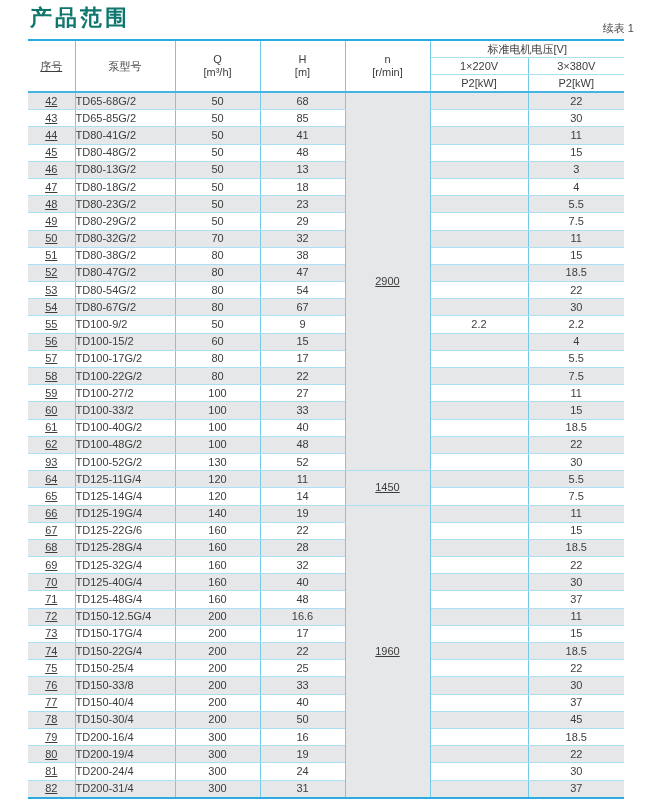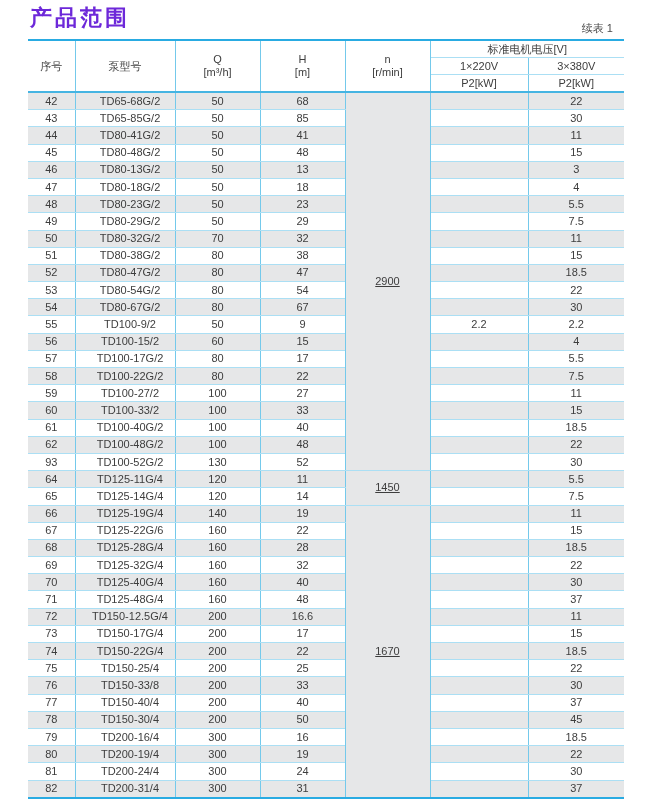--- a/index.html
+++ b/index.html
@@ -8,24 +8,24 @@
     background: #ffffff;
     position: relative;
     overflow: hidden;
     font-family: "Liberation Sans", "DejaVu Sans", sans-serif;
     color: #3d3d3d;
   }
   .page-title {
     position: absolute; left: 30px; top: 3px;
     font-size: 22px; font-weight: bold;
     letter-spacing: 3px;
-    color: #6d28d9;
+    color: #0f766e;
   }
   .cont-note {
-    position: absolute; top: 21px; right: 37px;
+    position: absolute; top: 21px; right: 16px;
     font-size: 11px; color: #4a4a4a;
   }
   .table-wrap { position: absolute; left: 28px; top: 39px; width: 596px; }
   table {
     width: 596px;
     border-collapse: collapse;
     table-layout: fixed;
     border-top: 2px solid #29abe2;
     border-bottom: 2px solid #29abe2;
   }
@@ -39,26 +39,26 @@
     white-space: nowrap;
     overflow: hidden;
     border-left: 1px solid #74c9eb;
     border-right: 1px solid #74c9eb;
     border-top: 1px solid #abdff4;
     border-bottom: 1px solid #abdff4;
     background: #ffffff;
   }
   thead th { height: 16px; margin-top: 20px; }
   tbody td { height: 16.2px; }
-  .no-l { border-left: none; }
+  .no-l { border-left: none; text-decoration: underline; }
   .no-r { border-right: none; }
   .hb   { border-bottom: 2px solid #45b4e2; }   
   tbody tr.odd td { background: #e6e7e8; }      
   tbody td.c-speed { background: #ffffff; text-decoration: underline; }     
-  tbody td.c-model { text-align: center; padding-left: 10px; }
+  tbody td.c-model { text-align: left; }
   .unit-line { line-height: 13px; }
 </style>
 </head>
 <body>
 
 <div class="page-title">产品范围</div>
 <div class="cont-note">续表 1</div>
 
 <div class="table-wrap">
   <table>
@@ -291,21 +291,21 @@
           <td class="c-q">120</td>
           <td class="c-h">14</td>
           <td class="c-p220"></td>
           <td class="c-p380 no-r">7.5</td>
         </tr>
         <tr class="odd">
           <td class="c-no no-l">66</td>
           <td class="c-model">TD125-19G/4</td>
           <td class="c-q">140</td>
           <td class="c-h">19</td>
-          <td class="c-speed" rowspan="17">1670</td>
+          <td class="c-speed" rowspan="17">1960</td>
           <td class="c-p220"></td>
           <td class="c-p380 no-r">11</td>
         </tr>
         <tr class="even">
           <td class="c-no no-l">67</td>
           <td class="c-model">TD125-22G/6</td>
           <td class="c-q">160</td>
           <td class="c-h">22</td>
           <td class="c-p220"></td>
           <td class="c-p380 no-r">15</td>

